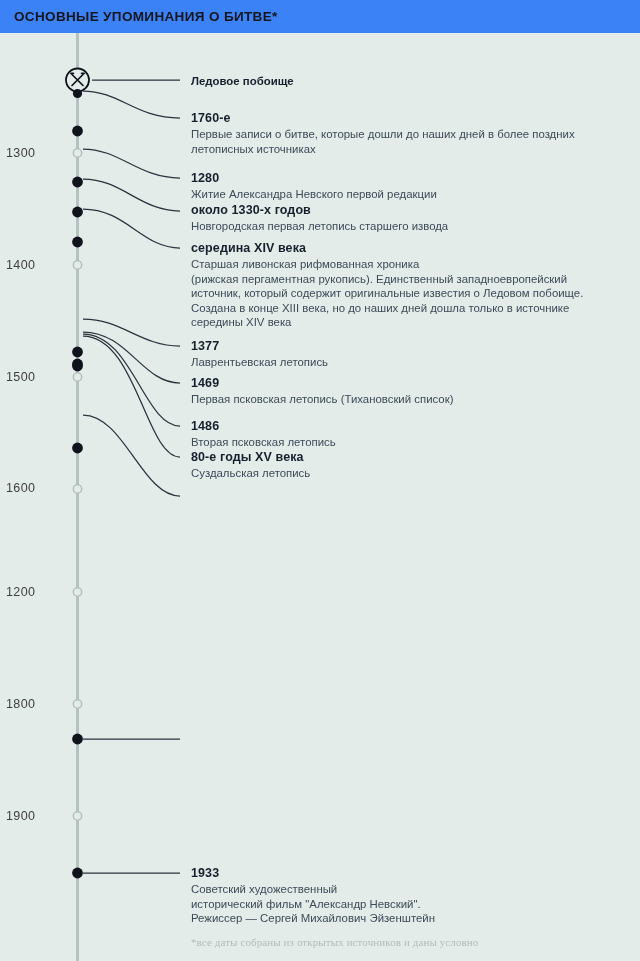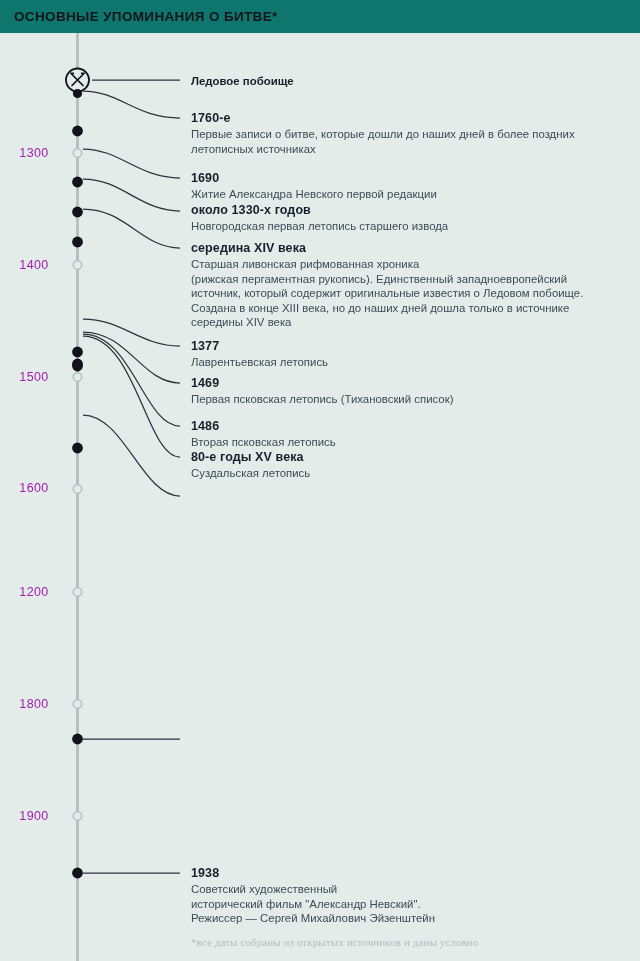--- a/index.html
+++ b/index.html
@@ -15,21 +15,21 @@
     position: relative;
   }
 
   
   #header-bar {
     position: absolute;
     left: 0;
     top: 0;
     width: 640px;
     height: 33px;
-    background: #0f766e;
+    background: #3b82f6;
     box-sizing: border-box;
   }
   #header-title {
     position: absolute;
     left: 14px;
     top: 9px;
     font-size: 13.5px;
     font-weight: bold;
     letter-spacing: 0.35px;
     color: #15161c;
@@ -62,23 +62,23 @@
     left: 0;
     top: 0;
     width: 640px;
     height: 928px;
   }
 
   
   .century-label {
     position: absolute;
     font-size: 12.5px;
-    color: #a21caf;
+    color: #404040;
     letter-spacing: 0.4px;
-    text-align: center;
+    text-align: left;
     width: 56px;
     left: 6px;
   }
 
   
   .entry {
     position: absolute;
     left: 191px;
     width: 420px;
   }
@@ -190,21 +190,21 @@
     <div class="entry-desc" style="font-weight:bold;color:#16202c">Ледовое побоище</div>
   </div>
 
   <div class="entry" style="top:78px">
     <div class="entry-year">1760-е</div>
     <div class="entry-desc">Первые записи о битве, которые дошли до наших дней в более поздних
 летописных источниках</div>
   </div>
 
   <div class="entry" style="top:138px">
-    <div class="entry-year">1690</div>
+    <div class="entry-year">1280</div>
     <div class="entry-desc">Житие Александра Невского первой редакции</div>
   </div>
 
   <div class="entry" style="top:170px">
     <div class="entry-year">около 1330-х годов</div>
     <div class="entry-desc">Новгородская первая летопись старшего извода</div>
   </div>
 
   <div class="entry" style="top:208px">
     <div class="entry-year">середина XIV века</div>
@@ -233,21 +233,21 @@
   <div class="entry" style="top:417px">
     <div class="entry-year">80-е годы XV века</div>
     <div class="entry-desc">Суздальская летопись</div>
   </div>
 
 
   <div class="entry" style="top:699px">
   </div>
 
   <div class="entry" style="top:833px">
-    <div class="entry-year">1938</div>
+    <div class="entry-year">1933</div>
     <div class="entry-desc">Советский художественный
 исторический фильм "Александр Невский".
 Режиссер — Сергей Михайлович Эйзенштейн</div>
   </div>
 
   <div id="footnote">*все даты собраны из открытых источников и даны условно</div>
 
 </div>
 
 </body></html>

